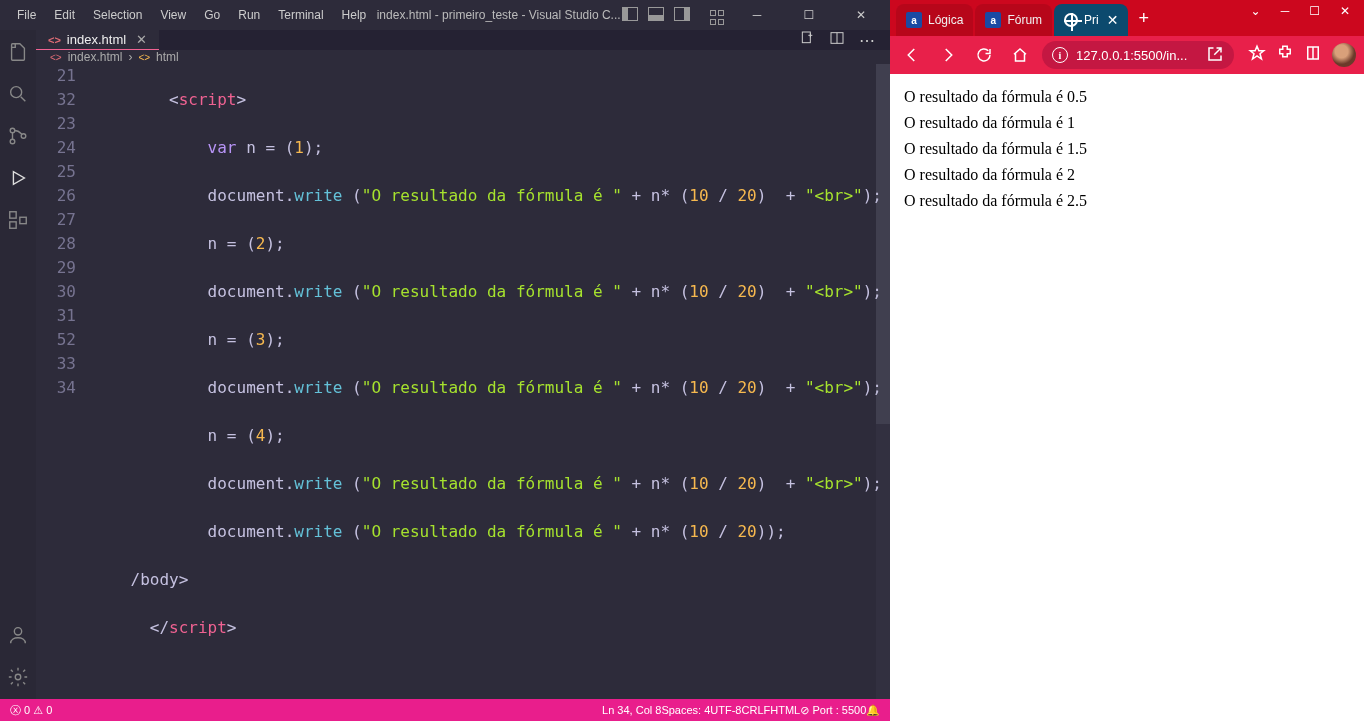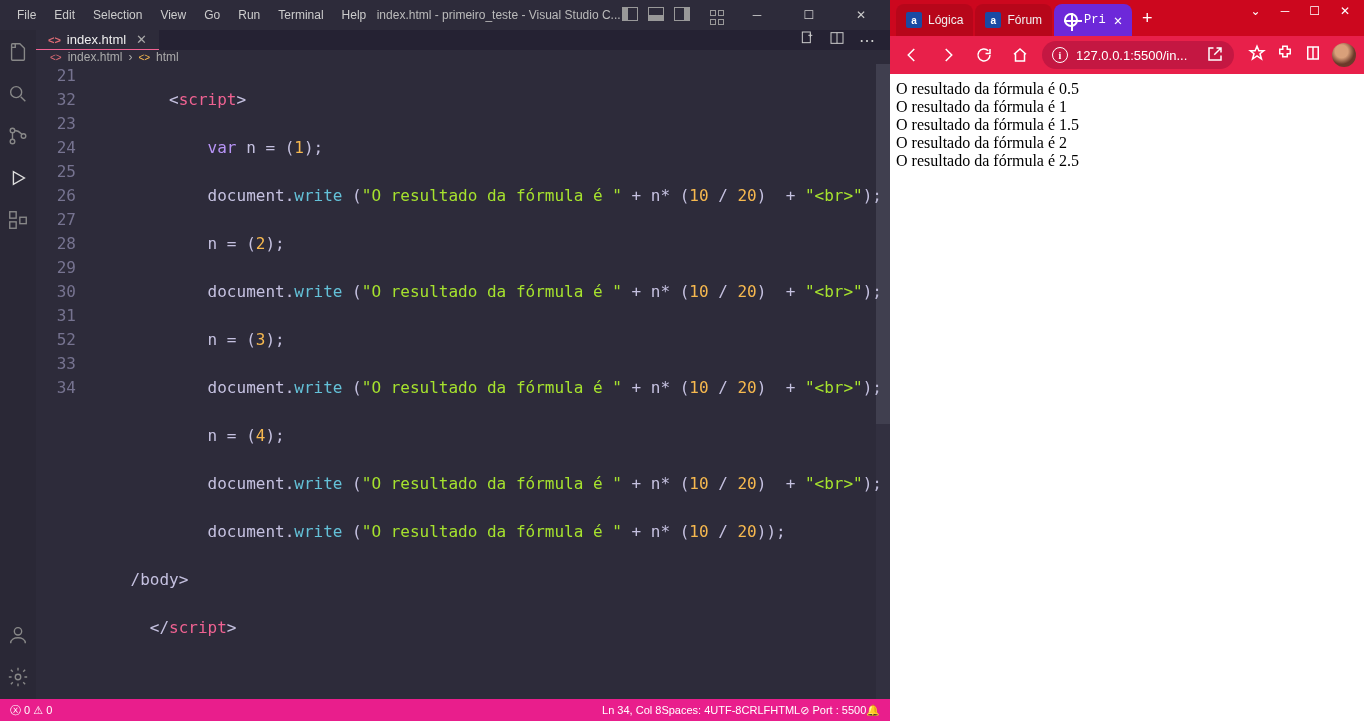--- a/index.html
+++ b/index.html
@@ -49,38 +49,38 @@
 .minimap { position:absolute; right:0; top:0; width:14px; height:100%; background:rgba(120,120,140,.08); }
 .minimap .mthumb { position:absolute; top:0; width:100%; height:360px; background:rgba(170,170,190,.12); }
 .statusbar { height:22px; background:#e91e8c; color:#fff; font-size:11px; display:flex; align-items:center; padding:0 10px; gap:14px; }
 .statusbar .right { margin-left:auto; display:flex; align-items:center; }
 .statusbar .right span { white-space:nowrap }
 
 .browser { flex:1; height:721px; background:#fff; display:flex; flex-direction:column; }
 .chrome-tabs { height:36px; background:#cc071e; display:flex; align-items:flex-end; padding-left:6px; gap:0; }
 .ctab { height:32px; display:flex; align-items:center; gap:6px; padding:0 10px; font-size:12px; color:#f0f0f0; border-radius:8px 8px 0 0; }
 .ctab.inactive { background:rgba(0,0,0,.1); margin-right:2px; }
-.ctab.active { background:#6d28d9; color:#fff;font-family:Liberation Mono, monospace; }
+.ctab.active { background:#0c4a6e; color:#fff; }
 .ctab .favA { width:16px; height:16px; background:#1a4aa3; color:#fff; display:flex; align-items:center; justify-content:center; font-size:10px; font-weight:bold; border-radius:2px; }
 .ctab .favG { width:14px; height:14px; border:2px solid #fff; border-radius:50%; position:relative; }
 .ctab .favG::before { content:''; position:absolute; left:-2px; top:5px; width:18px; height:2px; background:#fff; }
 .ctab .favG::after { content:''; position:absolute; left:5px; top:-2px; width:2px; height:18px; background:#fff; }
 .ctab .cx { color:#fff; margin-left:2px; font-size:14px; }
 .newtab { color:#fff; padding:0 10px; font-size:18px; align-self:center; }
 .win-controls { margin-left:auto; display:flex; gap:20px; padding-right:14px; align-self:flex-start; padding-top:4px; color:#fff; }
 .win-controls span { font-size:12px; }
 .toolbar { height:38px; background:#e8204a; display:flex; align-items:center; padding:0 8px; gap:8px; color:#fff; }
 .toolbar .navb { width:28px; height:28px; display:flex; align-items:center; justify-content:center; }
 .toolbar svg { width:18px; height:18px; fill:none; stroke:#fff; stroke-width:2; }
 .addr { flex:1; height:28px; background:#c41742; border-radius:14px; display:flex; align-items:center; padding:0 10px; gap:8px; color:#fff; font-size:13px; }
 .addr .info { width:16px; height:16px; border:1.5px solid #fff; border-radius:50%; display:flex; align-items:center; justify-content:center; font-size:10px; font-weight:bold; font-family:serif; }
 .tool-right { display:flex; align-items:center; gap:10px; padding-left:6px; }
 .tool-right .avatar { width:24px; height:24px; border-radius:50%; background:radial-gradient(circle at 40% 35%,#d9a07a 30%,#6b3a2a 60%); }
 .page { flex:1; background:#fff; color:#000; font-family:"Times New Roman",serif; font-size:16px; padding:6px 6px; line-height:18px; }
-.page p { margin:0; }
+.page p { margin:8px; }
 </style>
 </head>
 <body>
 
 <div class="vscode">
   <div class="titlebar">
     <div class="tb-menu">
       <span>File</span>
       <span>Edit</span>
       <span>Selection</span>

